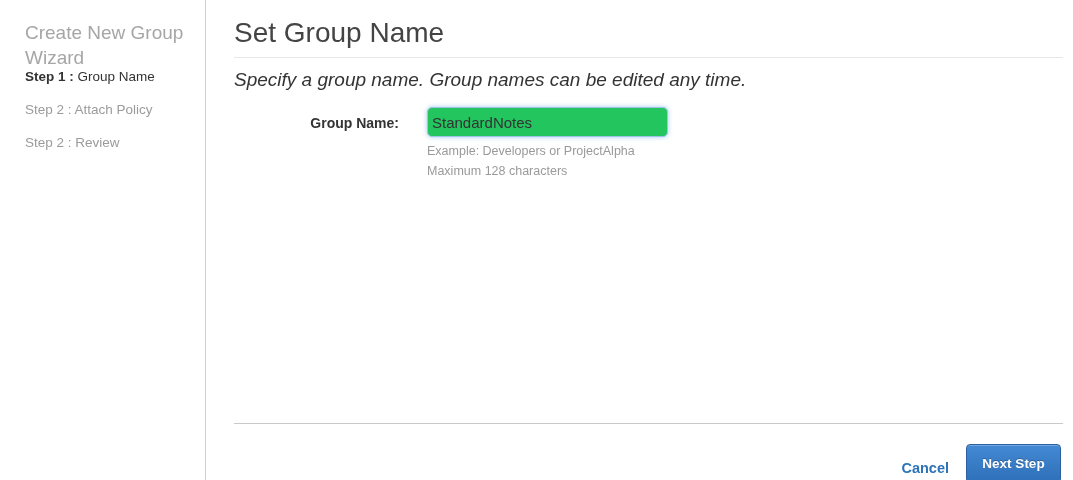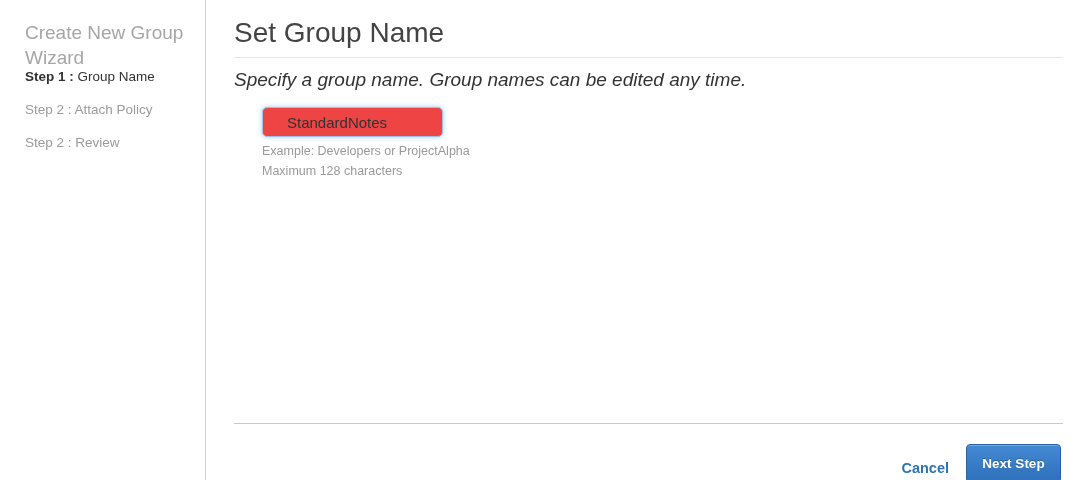--- a/index.html
+++ b/index.html
@@ -69,31 +69,31 @@
     width: 165px;
     flex: none;
     text-align: right;
     font-size: 14px;
     font-weight: 700;
     color: #333;
     padding-top: 8px;
   }
   .form-field { margin-left: 28px; }
   .group-name-input {
-    width: 181px;
+    width: 241px;
     height: 30px;
     font-family: "Liberation Sans", "DejaVu Sans", sans-serif;
     font-size: 15px;
     color: #333;
-    padding: 0 24px;
+    padding: 0 4px;
     border: 1px solid #9fc3e8;
     border-radius: 5px;
     outline: none;
     box-shadow: 0 0 5px rgba(97, 160, 222, 0.55);
-    background: #ef4444;
+    background: #22c55e;
   }
   .hint {
     font-size: 12.5px;
     color: #9a9a9a;
     line-height: 18px;
     margin-top: 2px;
   }
   .hint:first-of-type { margin-top: 5px; }
 
   
@@ -156,20 +156,21 @@
       <span class="step-prefix">Step 2 :</span>
       <span class="step-label">Review</span>
     </div>
   </aside>
 
   <main class="main">
     <h1 class="page-title">Set Group Name</h1>
     <p class="page-desc">Specify a group name. Group names can be edited any time.</p>
 
     <div class="form-row">
+      <label class="form-label">Group Name:</label>
       <div class="form-field">
         <input class="group-name-input" type="text" value="StandardNotes" style="">
         <div class="hint">Example: Developers or ProjectAlpha</div>
         <div class="hint">Maximum 128 characters</div>
       </div>
     </div>
 
     <div class="footer-divider"></div>
 
     <div class="footer">

